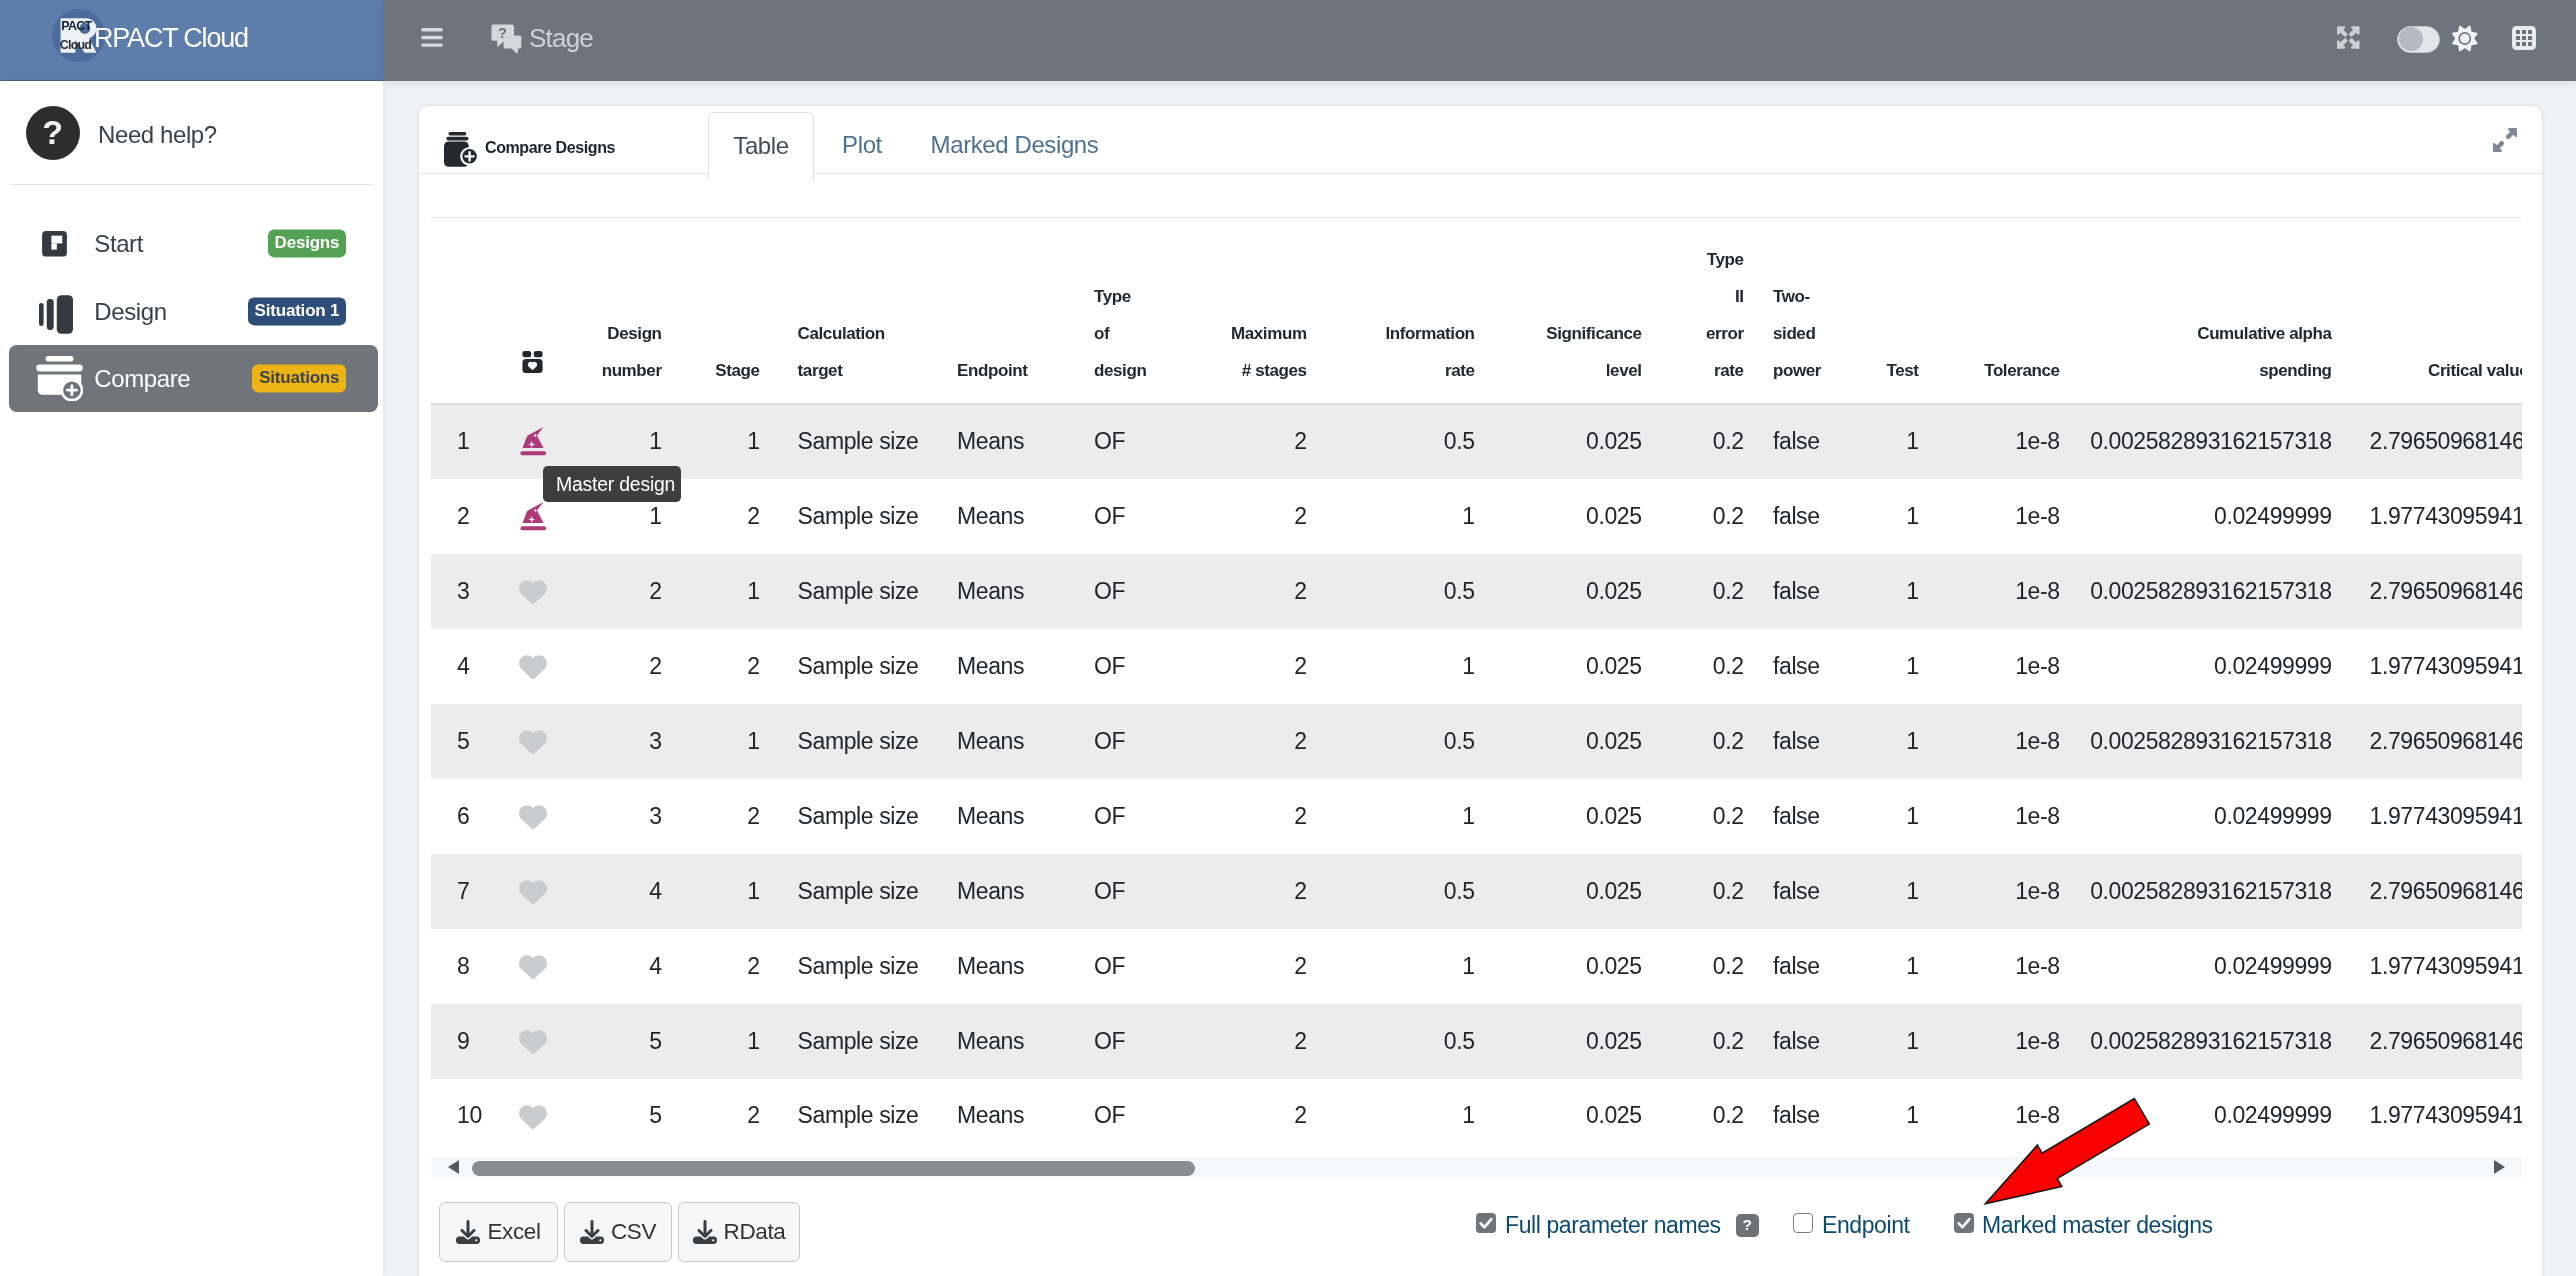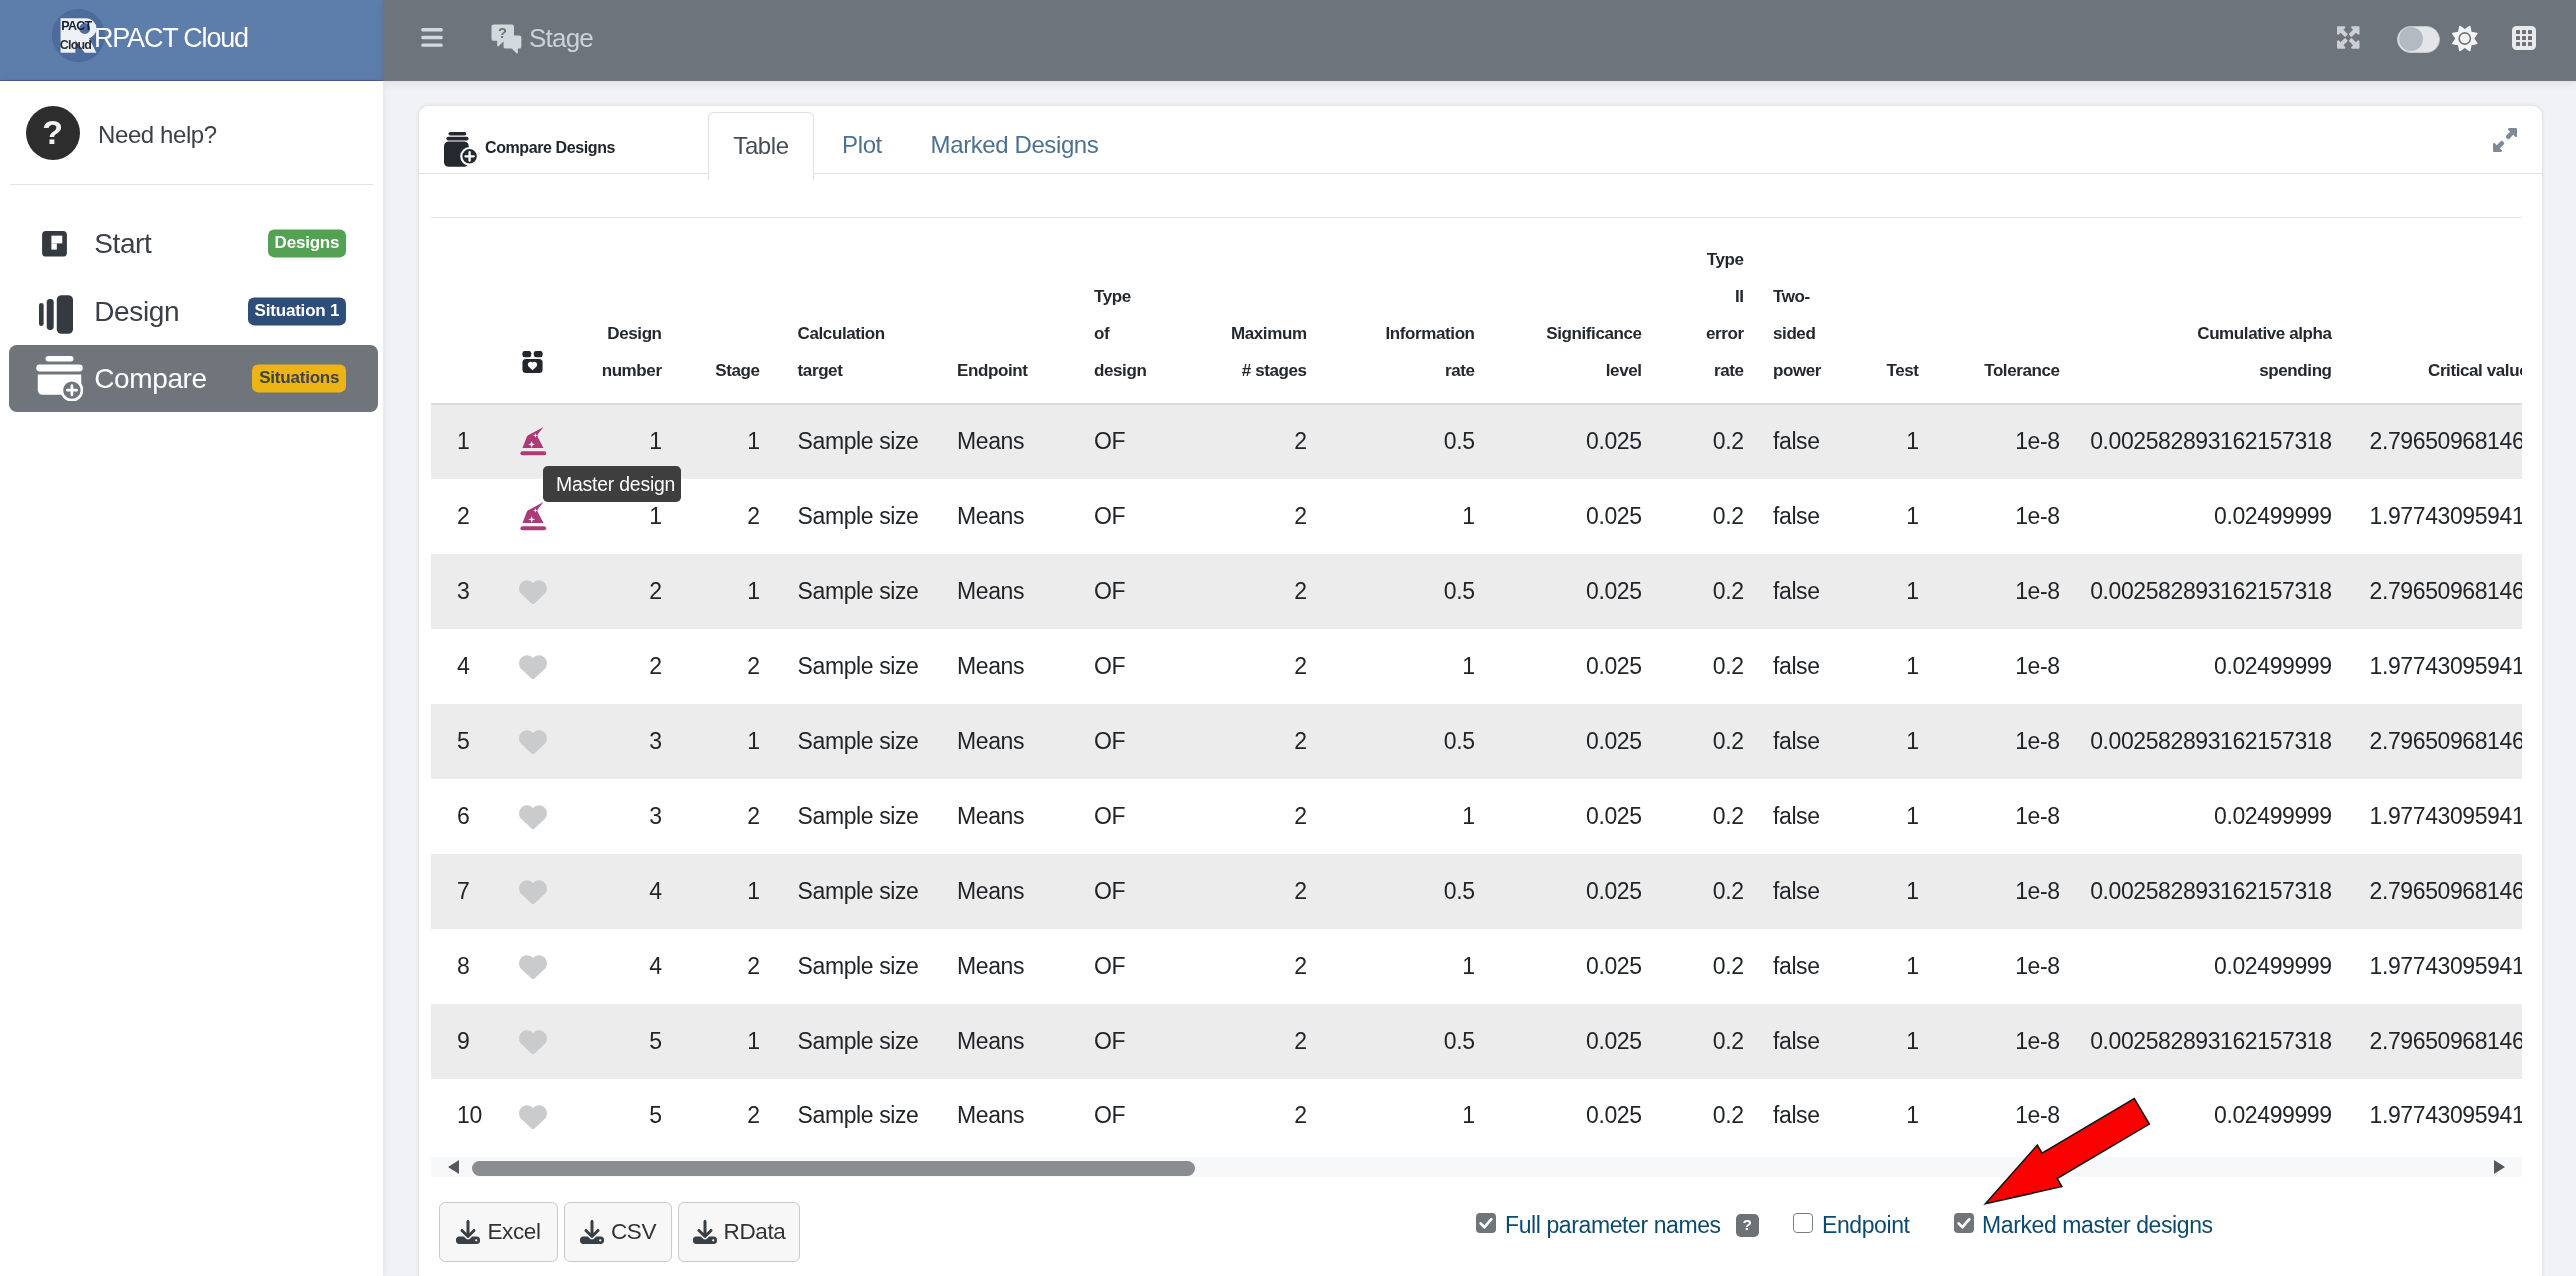--- a/index.html
+++ b/index.html
@@ -10,21 +10,21 @@
 #brand { left:0; top:0; width:383px; height:81px; background:#5d7dab; border-bottom:1.6px solid #46618e; }
 #brand .title { position:absolute; left:94px; top:22.5px; font-size:27px; letter-spacing:-1.2px; color:#fff; font-weight:400; }
 #logo { position:absolute; left:28px; top:8.5px; width:53px; height:53px; border-radius:50%; background:#4c6b9c; overflow:hidden;margin-left:24px; }
 
 
 #sidebar { left:0; top:81px; width:383px; height:1196px; background:#fff; box-shadow:0 0 7.8px rgba(0,0,0,.08); }
 #needhelp .circ { position:absolute; left:25.6px; top:25px; width:54px; height:54px; border-radius:50%; background:#2d2d2d; color:#f2f2f2; font-size:34px; font-weight:700; text-align:center; line-height:53px; }
 #needhelp .txt { position:absolute; left:98px; top:40px; font-size:24px; color:#3c4147; letter-spacing:-0.4px; }
 #sidebar hr { position:absolute; left:10px; top:103px; width:363px; border:none; border-top:1.6px solid #e3e3e3; }
 .menuitem { position:absolute; left:9.3px; width:369px; height:67px; border-radius:7.8px; }
-.menuitem .lbl { position:absolute; left:85px; top:50%; transform:translateY(-50%); font-size:28px; letter-spacing:-0.4px; color:#3a4047; }
+.menuitem .lbl { position:absolute; left:85px; top:50%; transform:translateY(-50%); font-size:24px; letter-spacing:-0.4px; color:#3a4047; }
 .menuitem .badge { position:absolute; right:32px; top:50%; transform:translateY(-52%); height:28px; line-height:28px; border-radius:6.2px; padding:0 7px; font-size:17px; font-weight:700; letter-spacing:-0.2px; color:#fff; }
 #mi-start { top:129px; }
 #mi-design { top:197px; }
 #mi-compare { top:264px; background:#6f757b; }
 #mi-compare .lbl { color:#fff; }
 .b-green { background:#53a152;text-align:center; }
 .b-navy { background:#2f4d79; }
 .b-yellow { background:#edb514; color:#3d4349 !important;text-align:center; }
 
 

